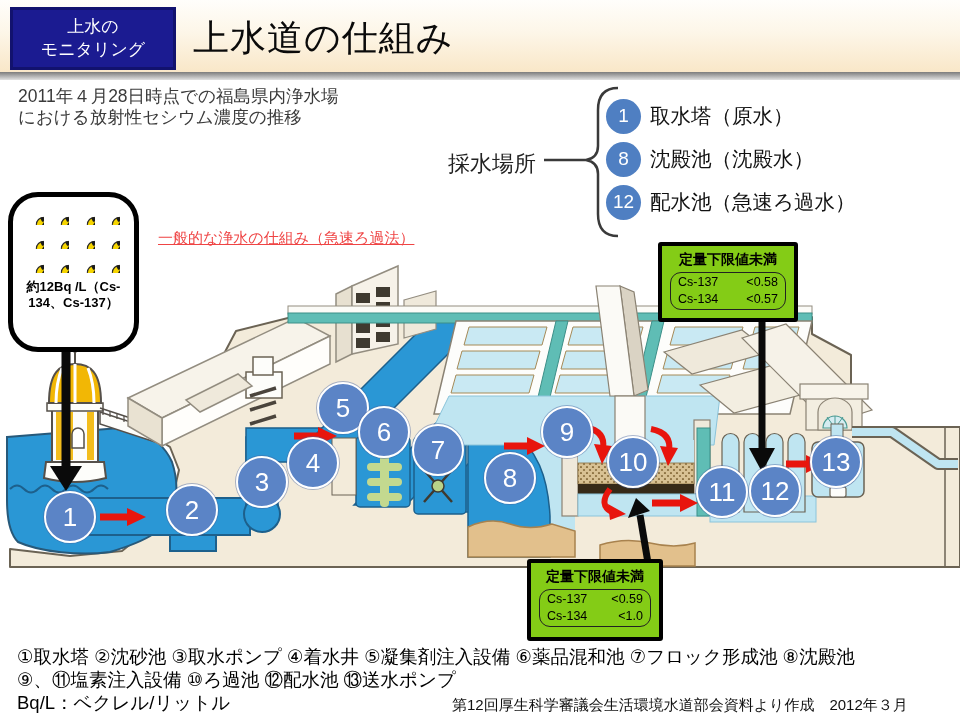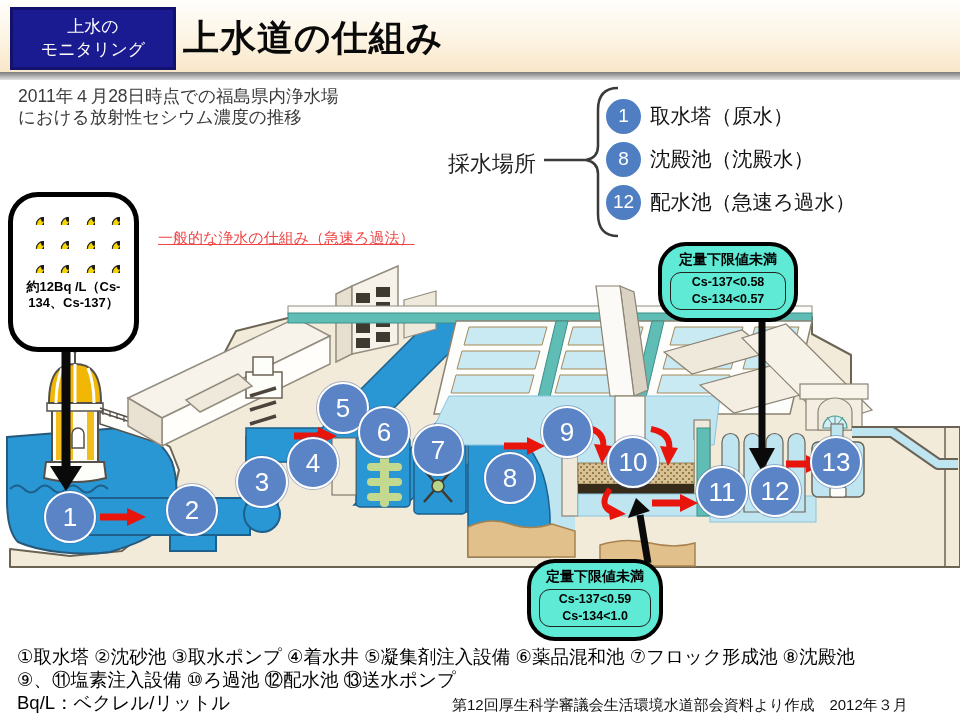--- a/index.html
+++ b/index.html
@@ -8,21 +8,21 @@
 
   
   .band{position:absolute;left:0;top:0;width:960px;height:72px;
         background:linear-gradient(180deg,#fffefb 0%,#fdf6e8 45%,#f9e7c8 100%);}
   .band-rule{position:absolute;left:0;top:72px;width:960px;height:8px;
         background:linear-gradient(180deg,#7c7c7c,#e2e2e2);}
   .tag{position:absolute;left:10px;top:7px;width:166px;height:63px;
        background:var(--navy,#1b1b91);border:3px solid #12126e;box-sizing:border-box;
        color:#fff;font-weight:normal;font-size:17px;line-height:1.35;
        display:flex;flex-direction:column;align-items:center;justify-content:center;}
-  .title{position:absolute;left:183px;top:14px;font-size:36px;font-weight:bold;color:#0a0a0a;letter-spacing:1px;}
+  .title{position:absolute;left:193px;top:14px;font-size:36px;font-weight:normal;color:#0a0a0a;letter-spacing:1px;}
 
   
   .intro{position:absolute;left:18px;top:86px;font-size:17.5px;line-height:21px;color:#3a3a3a;}
   .org{position:absolute;left:224px;top:128px;font-size:15.5px;color:#3a3a3a;}
 
   
   .samp-label{position:absolute;left:448px;top:149px;font-size:22px;color:#222;}
   .brace{position:absolute;left:540px;top:84px;}
   .samp-item{position:absolute;left:606px;height:36px;display:flex;align-items:center;}
   .samp-item .num{width:35px;height:35px;border-radius:50%;background:var(--list-blue,#4f7fc2);
@@ -34,24 +34,24 @@
   
   .diagram{position:absolute;left:0;top:245px;width:960px;height:330px;}
 
   
   .marker{position:absolute;width:52px;height:52px;border-radius:50%;
       background:var(--marker-blue,#5b84c6);border:2px solid #fff;box-sizing:border-box;
       box-shadow:0 0 0 1px rgba(70,100,160,.45);
       color:#fff;font-size:26px;display:flex;align-items:center;justify-content:center;}
 
   
-  .callout{position:absolute;background:#5eead4;border:4px solid #000;border-radius:28px;box-sizing:border-box;}
+  .callout{position:absolute;background:#84cc16;border:4px solid #000;border-radius:3px;box-sizing:border-box;}
   .callout .t{font-weight:bold;font-size:14px;text-align:center;margin-top:5px;white-space:nowrap;}
   .callout .vals{margin:3px 8px 0;border:1.7px solid #222;border-radius:11px;padding:1px 7px;}
-  .callout .row{display:flex;justify-content:center;font-weight:bold;font-size:12.5px;line-height:1.35;}
+  .callout .row{display:flex;justify-content:space-between;font-weight:normal;font-size:12.5px;line-height:1.35;}
 
   .rad-box{position:absolute;left:8px;top:192px;width:131px;height:160px;background:#fff;
       border:5px solid #000;border-radius:30px;box-sizing:border-box;}
   .rad-grid{display:grid;grid-template-columns:repeat(4,1fr);row-gap:7px;justify-items:center;
       margin:11px 10px 4px;}
   .rad-icon{width:17px;height:17px;display:block;}
   .rad-text{font-size:13px;font-weight:bold;text-align:center;line-height:1.25;padding:2px 5px 0;}
 
   
   .legend1{position:absolute;left:17px;top:644px;font-size:18.5px;white-space:nowrap;}

